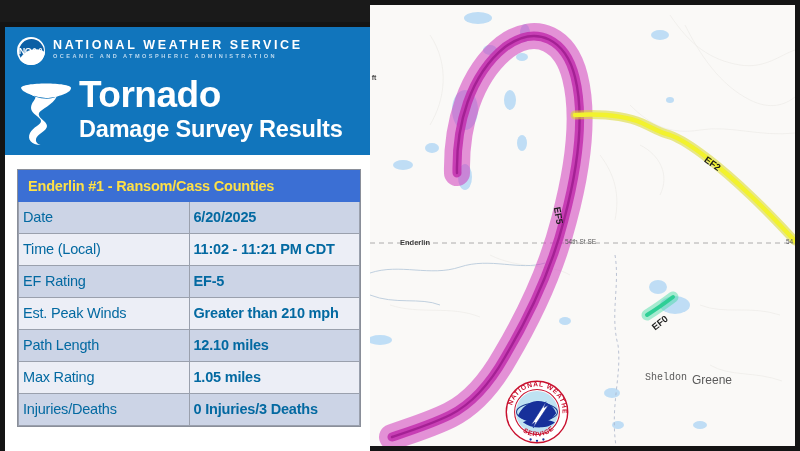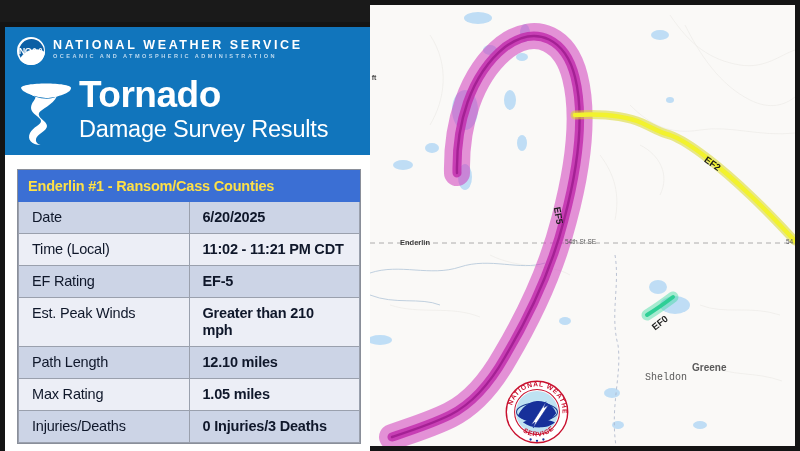--- a/index.html
+++ b/index.html
@@ -25,30 +25,30 @@
   #nws-wordmark{position:absolute;left:48px;top:11px;}
   #nws-line1{color:#ffffff;font-size:12.5px;font-weight:bold;letter-spacing:2.6px;line-height:14px;
              white-space:nowrap;}
   #nws-line2{color:#bcd9ef;font-size:5.6px;font-weight:bold;letter-spacing:2.45px;line-height:9px;
              white-space:nowrap;}
 
   #tornado-icon{position:absolute;left:12px;top:52px;width:58px;height:68px;}
 
   #title-block{position:absolute;left:74px;top:48px;}
   #title-main{color:#ffffff;font-size:37px;font-weight:bold;line-height:40px;letter-spacing:-0.5px;}
-  #title-sub{color:#ffffff;font-size:23.5px;font-weight:normal;line-height:28px;letter-spacing:-0.2px;}
+  #title-sub{color:#ffffff;font-size:23.5px;font-weight:bold;line-height:28px;letter-spacing:-0.2px;}
 
   
   #survey-table{position:absolute;left:12px;top:142px;width:342px;
                 border:1px solid #8a8f9a;border-collapse:collapse;background:#fff;}
   #survey-table table{border-collapse:collapse;width:100%;table-layout:fixed;}
   #survey-table th{background:#3b6fd4;color:#fde047;font-size:14.5px;font-weight:bold;
                    text-align:left;padding:7px 9px;letter-spacing:-0.2px;
                    border:1px solid #3b6fd4;}
-  #survey-table td{font-size:14.5px;color:#0f172a;padding:7px 13px;border:1px solid #9aa0ad;
+  #survey-table td{font-size:14.5px;color:#0369a1;padding:7px 4px;border:1px solid #9aa0ad;
                    vertical-align:top;line-height:17px;}
   #survey-table td.label{width:150px;font-weight:normal;letter-spacing:-0.2px;}
   #survey-table td.value{font-weight:bold;letter-spacing:-0.2px;}
   #survey-table tr.alt td{background:#ccd4e6;}
   #survey-table tr.plain td{background:#eceef6;}
 
   
   #map-panel{position:absolute;left:370px;top:0;width:430px;height:451px;overflow:hidden;
              border-top:5px solid #141414;border-right:5px solid #141414;border-bottom:5px solid #141414;
              box-sizing:border-box;background:#f7f6f4;}
@@ -225,21 +225,21 @@
       </svg>
 
       <div class="track-label" style="left:180px;top:205px;transform:rotate(80deg);">EF5</div>
       <div class="track-label" style="left:334px;top:153px;transform:rotate(35deg);">EF2</div>
       <div class="track-label" style="left:281px;top:312px;transform:rotate(-38deg);">EF0</div>
 
       <div class="map-label dark" style="left:30px;top:233px;">Enderlin</div>
       <div class="map-label" style="left:195px;top:233px;font-size:6.5px;">54th St SE</div>
       <div class="map-label" style="left:416px;top:233px;font-size:6.5px;">54</div>
       <div class="map-label" style="left:275px;top:367px;font-size:10px;font-family:Liberation Mono, monospace;">Sheldon</div>
-      <div class="map-label" style="left:322px;top:357px;font-size:10px;font-weight:bold;">Greene</div>
+      <div class="map-label" style="left:322px;top:368px;font-size:12px;">Greene</div>
 
       <div id="elev-label">82 ft</div>
 
       <svg id="nws-seal" viewBox="0 0 100 100">
         <circle cx="50" cy="50" r="49" fill="#ffffff"></circle>
         <circle cx="50" cy="50" r="48" fill="none" stroke="#c8102e" stroke-width="2.2"></circle>
         <circle cx="50" cy="50" r="35" fill="none" stroke="#c8102e" stroke-width="1.6"></circle>
         <circle cx="50" cy="50" r="33" fill="#bfe2f2"></circle>
         <ellipse cx="50" cy="50" rx="32" ry="14" fill="none" stroke="#1f3d8f" stroke-width="1.6"></ellipse>
         <path d="M20 56 C26 44, 36 34, 50 33 C64 32, 76 40, 80 52

